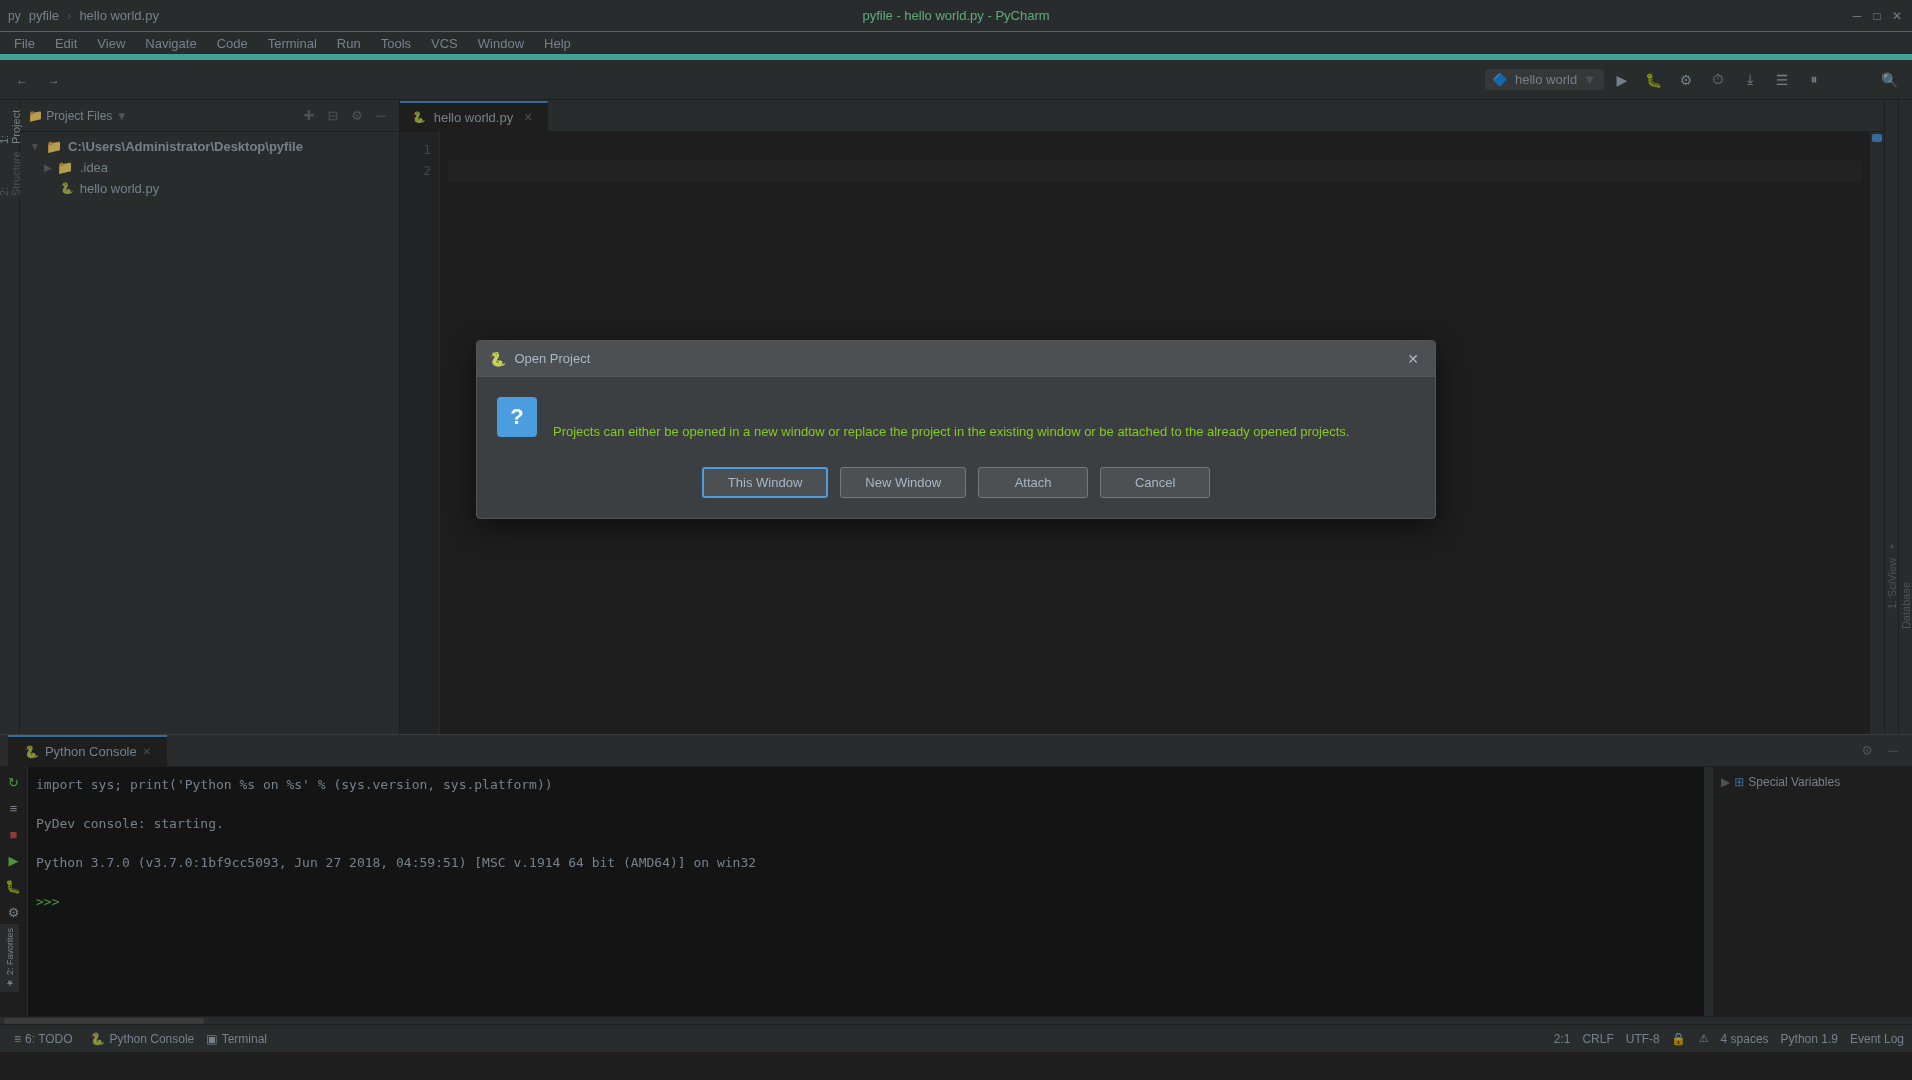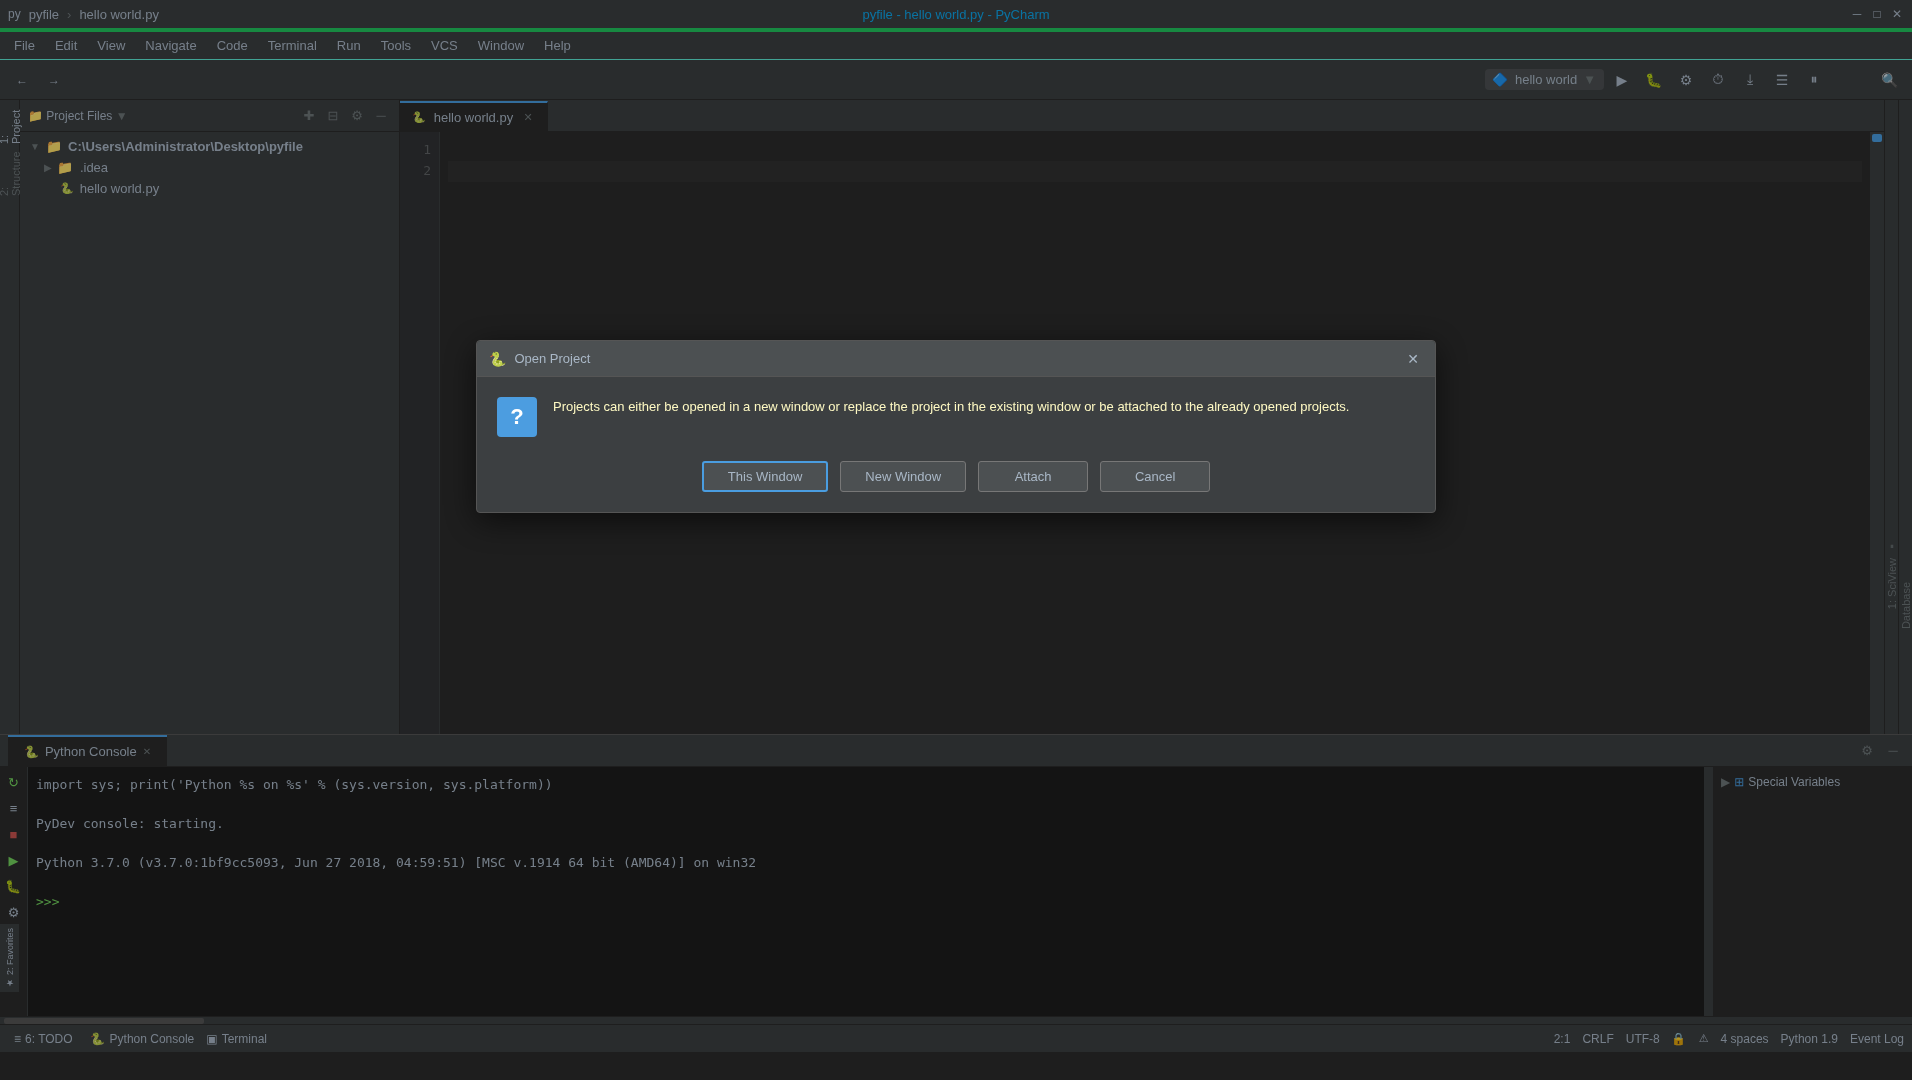--- a/index.html
+++ b/index.html
@@ -14,27 +14,27 @@
     }
 
     
     .title-bar {
       height: 32px;
       background: #3c3f41;
       display: flex;
       align-items: center;
       justify-content: space-between;
       padding: 0 8px;
-      border-bottom: 4px solid #22c55e;
+      border-bottom: 1px solid #22c55e;
     }
     .title-bar-center {
       position: absolute;
       left: 50%;
       transform: translateX(-50%);
-      color: #0ea5e9;
+      color: #86efac;
       font-size: 13px;
     }
     .title-bar-left {
       display: flex;
       align-items: center;
       gap: 8px;
     }
     .title-bar-right {
       display: flex;
       align-items: center;
@@ -51,21 +51,21 @@
       cursor: pointer;
     }
 
     
     .menu-bar {
       height: 28px;
       background: #3c3f41;
       display: flex;
       align-items: center;
       padding: 0 4px;
-      border-bottom: 1px solid #5eead4;
+      border-bottom: 6px solid #5eead4;
     }
     .menu-item {
       padding: 4px 10px;
       color: #a9b7c6;
       cursor: pointer;
       font-size: 13px;
       border-radius: 3px;
     }
 
     
@@ -480,23 +480,24 @@
       border-radius: 4px;
       display: flex;
       align-items: center;
       justify-content: center;
       font-size: 22px;
       font-weight: bold;
       color: white;
       flex-shrink: 0;
     }
     .dialog-message {
-      color: #fef9c3;
+      color: #84cc16;
       font-size: 13px;
       line-height: 1.6;
+      margin-top: 25px;
     }
     .dialog-buttons {
       display: flex;
       justify-content: center;
       gap: 12px;
       padding: 8px 20px 20px 20px;
     }
     .dialog-btn {
       padding: 6px 24px;
       font-size: 13px;

